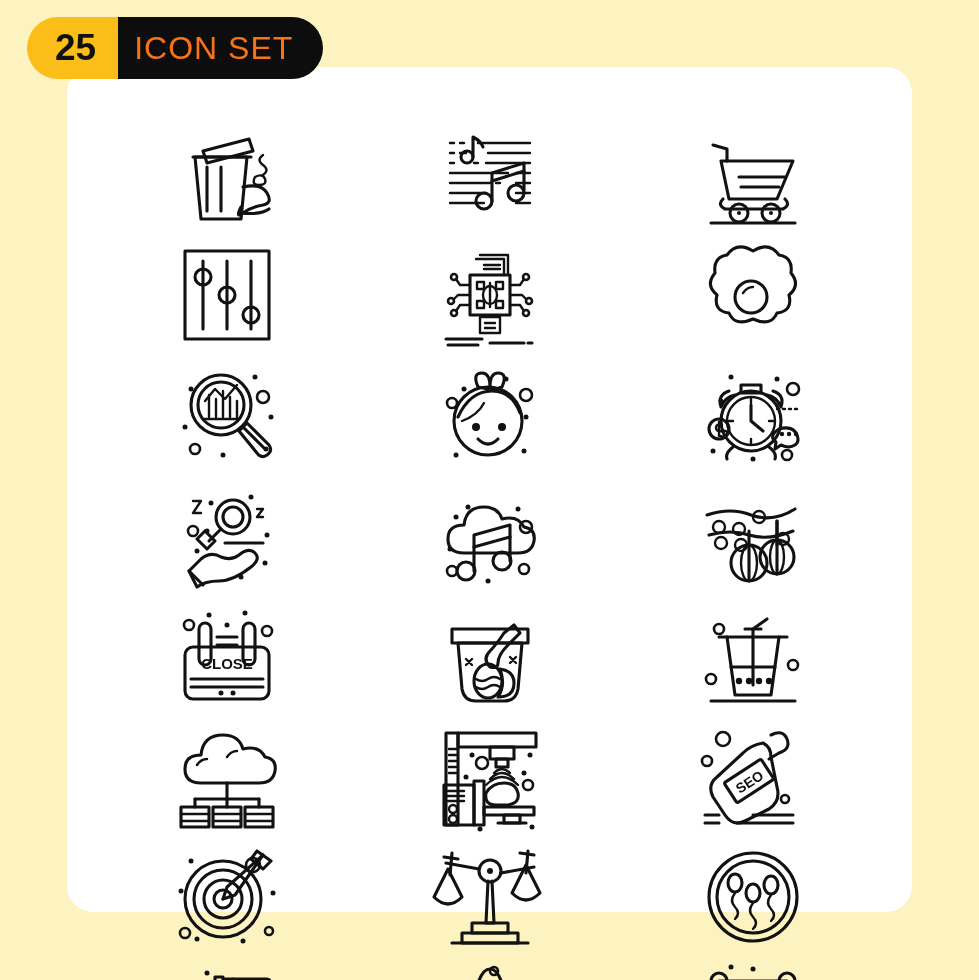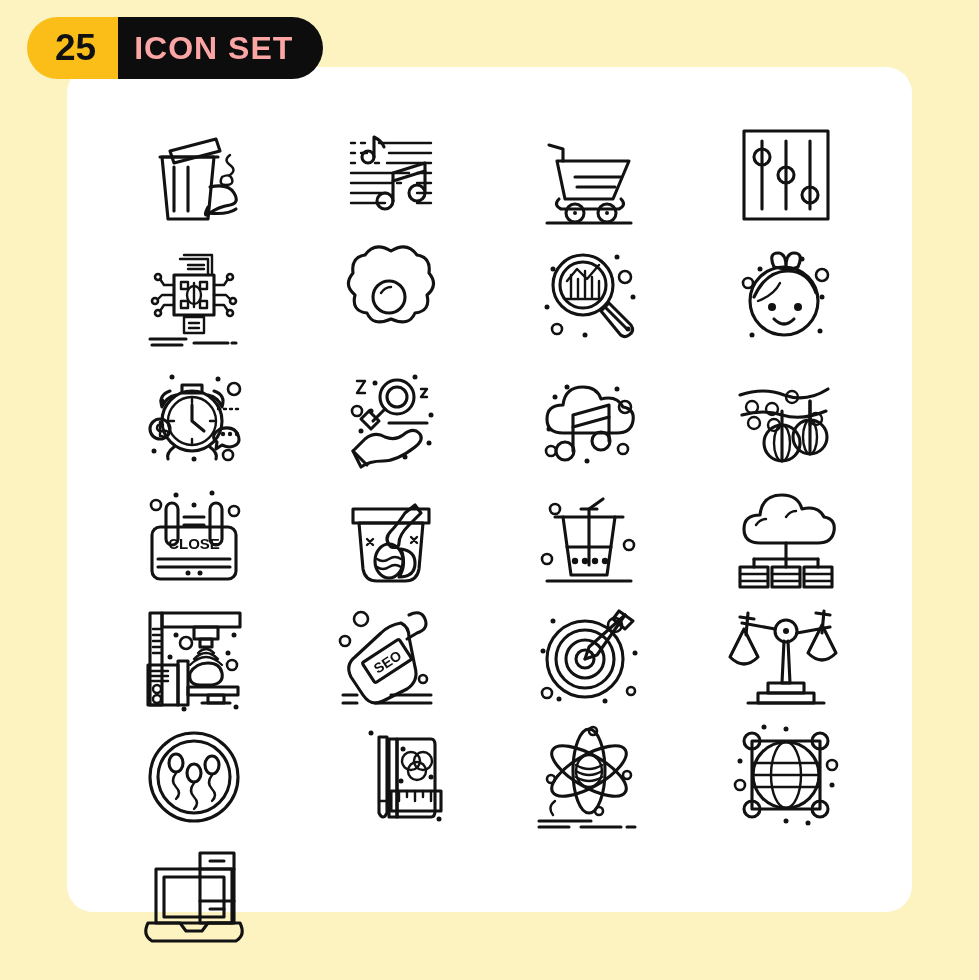--- a/index.html
+++ b/index.html
@@ -38,35 +38,35 @@
     background:#FBBE18;
     color:#111111;
     font-size:37px;
     font-weight:bold;
     line-height:62px;
     padding:0 22px 0 28px;
     letter-spacing:0px;
   }
   .badge-title{
     background:#0D0D0D;
-    color:#fca5a5;
+    color:#f97316;
     font-size:32px;
-    font-weight:bold;
+    font-weight:normal;
     line-height:62px;
     padding:0 30px 0 16px;
     letter-spacing:1px;
   }
 
   
   .grid{
     position:absolute;
     left:95px;top:115px;
     width:790px;height:760px;
     display:grid;
-    grid-template-columns:repeat(4,1fr);
+    grid-template-columns:repeat(3,1fr);
     grid-template-rows:repeat(5,1fr);
   }
   .cell{
     display:flex;
     align-items:center;
     justify-content:center;
   }
   .cell svg{display:block;}
   .ico{
     fill:none;

